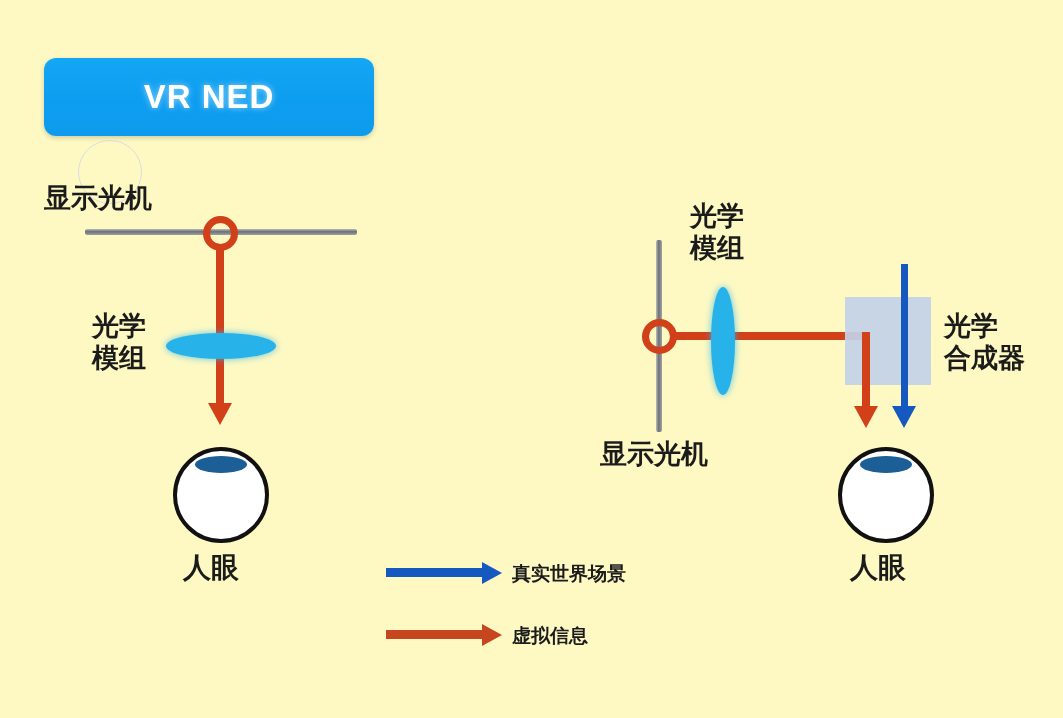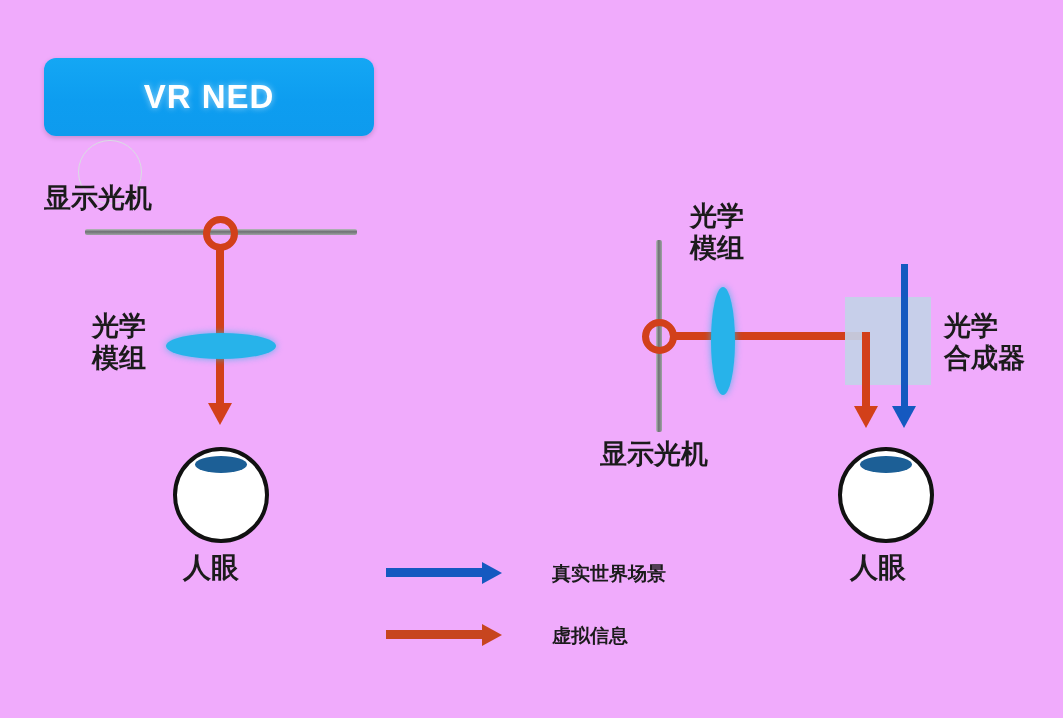--- a/index.html
+++ b/index.html
@@ -7,21 +7,21 @@
     padding: 0;
     background: #ffffff;
   }
   body {
     font-family: "Liberation Sans", "DejaVu Sans", sans-serif;
   }
   #canvas {
     position: relative;
     width: 1063px;
     height: 718px;
-    background: #f0abfc;
+    background: #fef9c3;
     overflow: hidden;
   }
   .abs { position: absolute; }
 
   
   .title-pill {
     display: flex;
     align-items: center;
     justify-content: center;
     border-radius: 12px;
@@ -132,21 +132,20 @@
   }
 
   
   .legend-text {
     font-family: "DejaVu Sans", "Liberation Sans", sans-serif;
     font-weight: bold;
     font-size: 19px;
     color: #1b1b1b;
     white-space: nowrap;
     user-select: none;
-    margin-left: 40px;
   }
 </style>
 </head>
 <body>
 
 <div id="canvas">
 
   <div class="abs title-pill" id="vr-title">
     <span>VR NED</span>
   </div>

